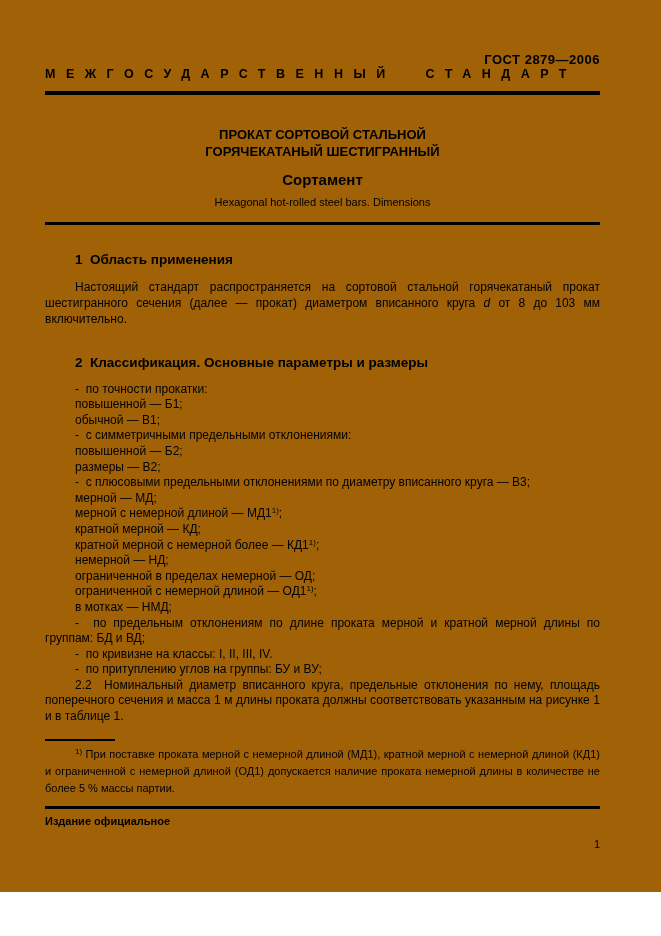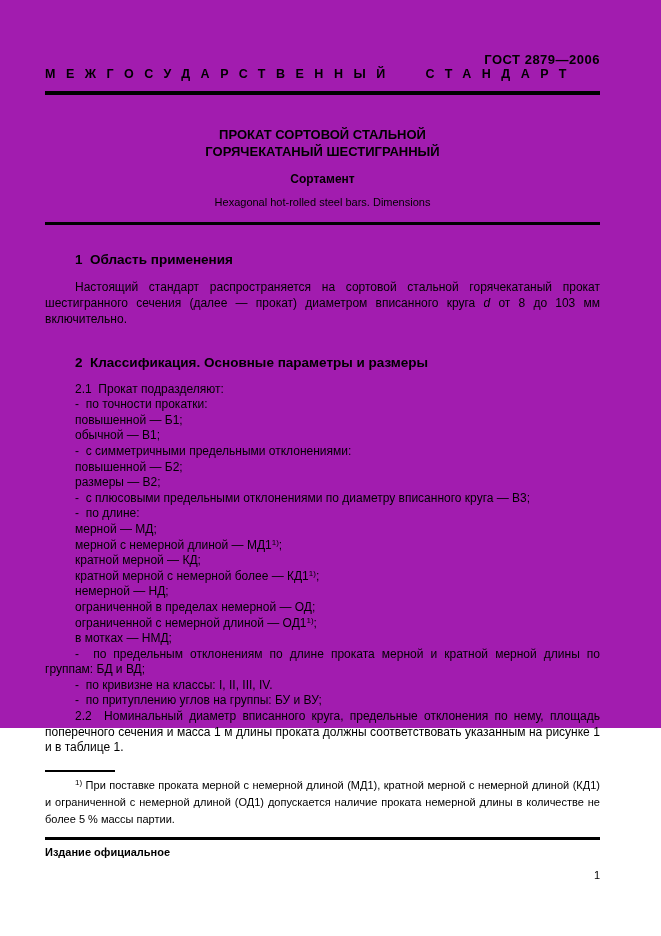--- a/index.html
+++ b/index.html
@@ -10,23 +10,23 @@
   body {
     width: 661px;
     height: 936px;
     font-family: "Liberation Sans", sans-serif;
     color: #000000;
     overflow: hidden;
   }
   .page {
     box-sizing: border-box;
     width: 661px;
-    height: 728px;
+    height: 892px;
     padding: 52px 61px 0 45px;
-    background: #a21caf;
+    background: #a16207;
     position: relative;
   }
   .doc-code {
     text-align: right;
     font-size: 13px;
     font-weight: bold;
     line-height: 15px;
     letter-spacing: 0.5px;
   }
   .standard-type {
@@ -48,21 +48,21 @@
 
   .title-block { text-align: center; }
   .title-main {
     margin-top: 31px;
     font-size: 13px;
     font-weight: bold;
     line-height: 17px;
   }
   .title-sub {
     margin-top: 12px;
-    font-size: 12px;
+    font-size: 15px;
     font-weight: bold;
     line-height: 15px;
   }
   .title-en {
     margin-top: 8px;
     font-size: 11px;
     line-height: 14px;
   }
   .date-line {
     margin-top: 8px;
@@ -152,29 +152,27 @@
   <div class="rule rule-mid"></div>
 
 
   <h2 class="section-heading">1&nbsp; Область применения</h2>
 
   <p class="body-para"><span>Настоящий стандарт распространяется на сортовой стальной горячекатаный прокат шестигранного сечения (далее — прокат) диаметром вписанного круга </span><span class="var-italic">d</span><span> от 8 до 103 мм включительно.</span></p>
 
   <h2 class="section-heading">2&nbsp; Классификация. Основные параметры и размеры</h2>
 
   <div class="list-block">
-    <p class="li"><span>2.1&nbsp; Прокат подразделяют:</span><sup></sup><span></span></p>
     <p class="li"><span>-&nbsp; по точности прокатки:</span><sup></sup><span></span></p>
     <p class="li"><span>повышенной — Б1;</span><sup></sup><span></span></p>
     <p class="li"><span>обычной — В1;</span><sup></sup><span></span></p>
     <p class="li"><span>-&nbsp; с симметричными предельными отклонениями:</span><sup></sup><span></span></p>
     <p class="li"><span>повышенной — Б2;</span><sup></sup><span></span></p>
     <p class="li"><span>размеры — В2;</span><sup></sup><span></span></p>
     <p class="li"><span>-&nbsp; с плюсовыми предельными отклонениями по диаметру вписанного круга — В3;</span><sup></sup><span></span></p>
-    <p class="li"><span>-&nbsp; по длине:</span><sup></sup><span></span></p>
     <p class="li"><span>мерной — МД;</span><sup></sup><span></span></p>
     <p class="li"><span>мерной с немерной длиной — МД1</span><sup>1)</sup><span>;</span></p>
     <p class="li"><span>кратной мерной — КД;</span><sup></sup><span></span></p>
     <p class="li"><span>кратной мерной с немерной более — КД1</span><sup>1)</sup><span>;</span></p>
     <p class="li"><span>немерной — НД;</span><sup></sup><span></span></p>
     <p class="li"><span>ограниченной в пределах немерной — ОД;</span><sup></sup><span></span></p>
     <p class="li"><span>ограниченной с немерной длиной — ОД1</span><sup>1)</sup><span>;</span></p>
     <p class="li"><span>в мотках — НМД;</span><sup></sup><span></span></p>
     <p class="li"><span>-&nbsp; по предельным отклонениям по длине проката мерной и кратной мерной длины по группам: БД и ВД;</span><sup></sup><span></span></p>
     <p class="li"><span>-&nbsp; по кривизне на классы: I, II, III, IV.</span><sup></sup><span></span></p>

